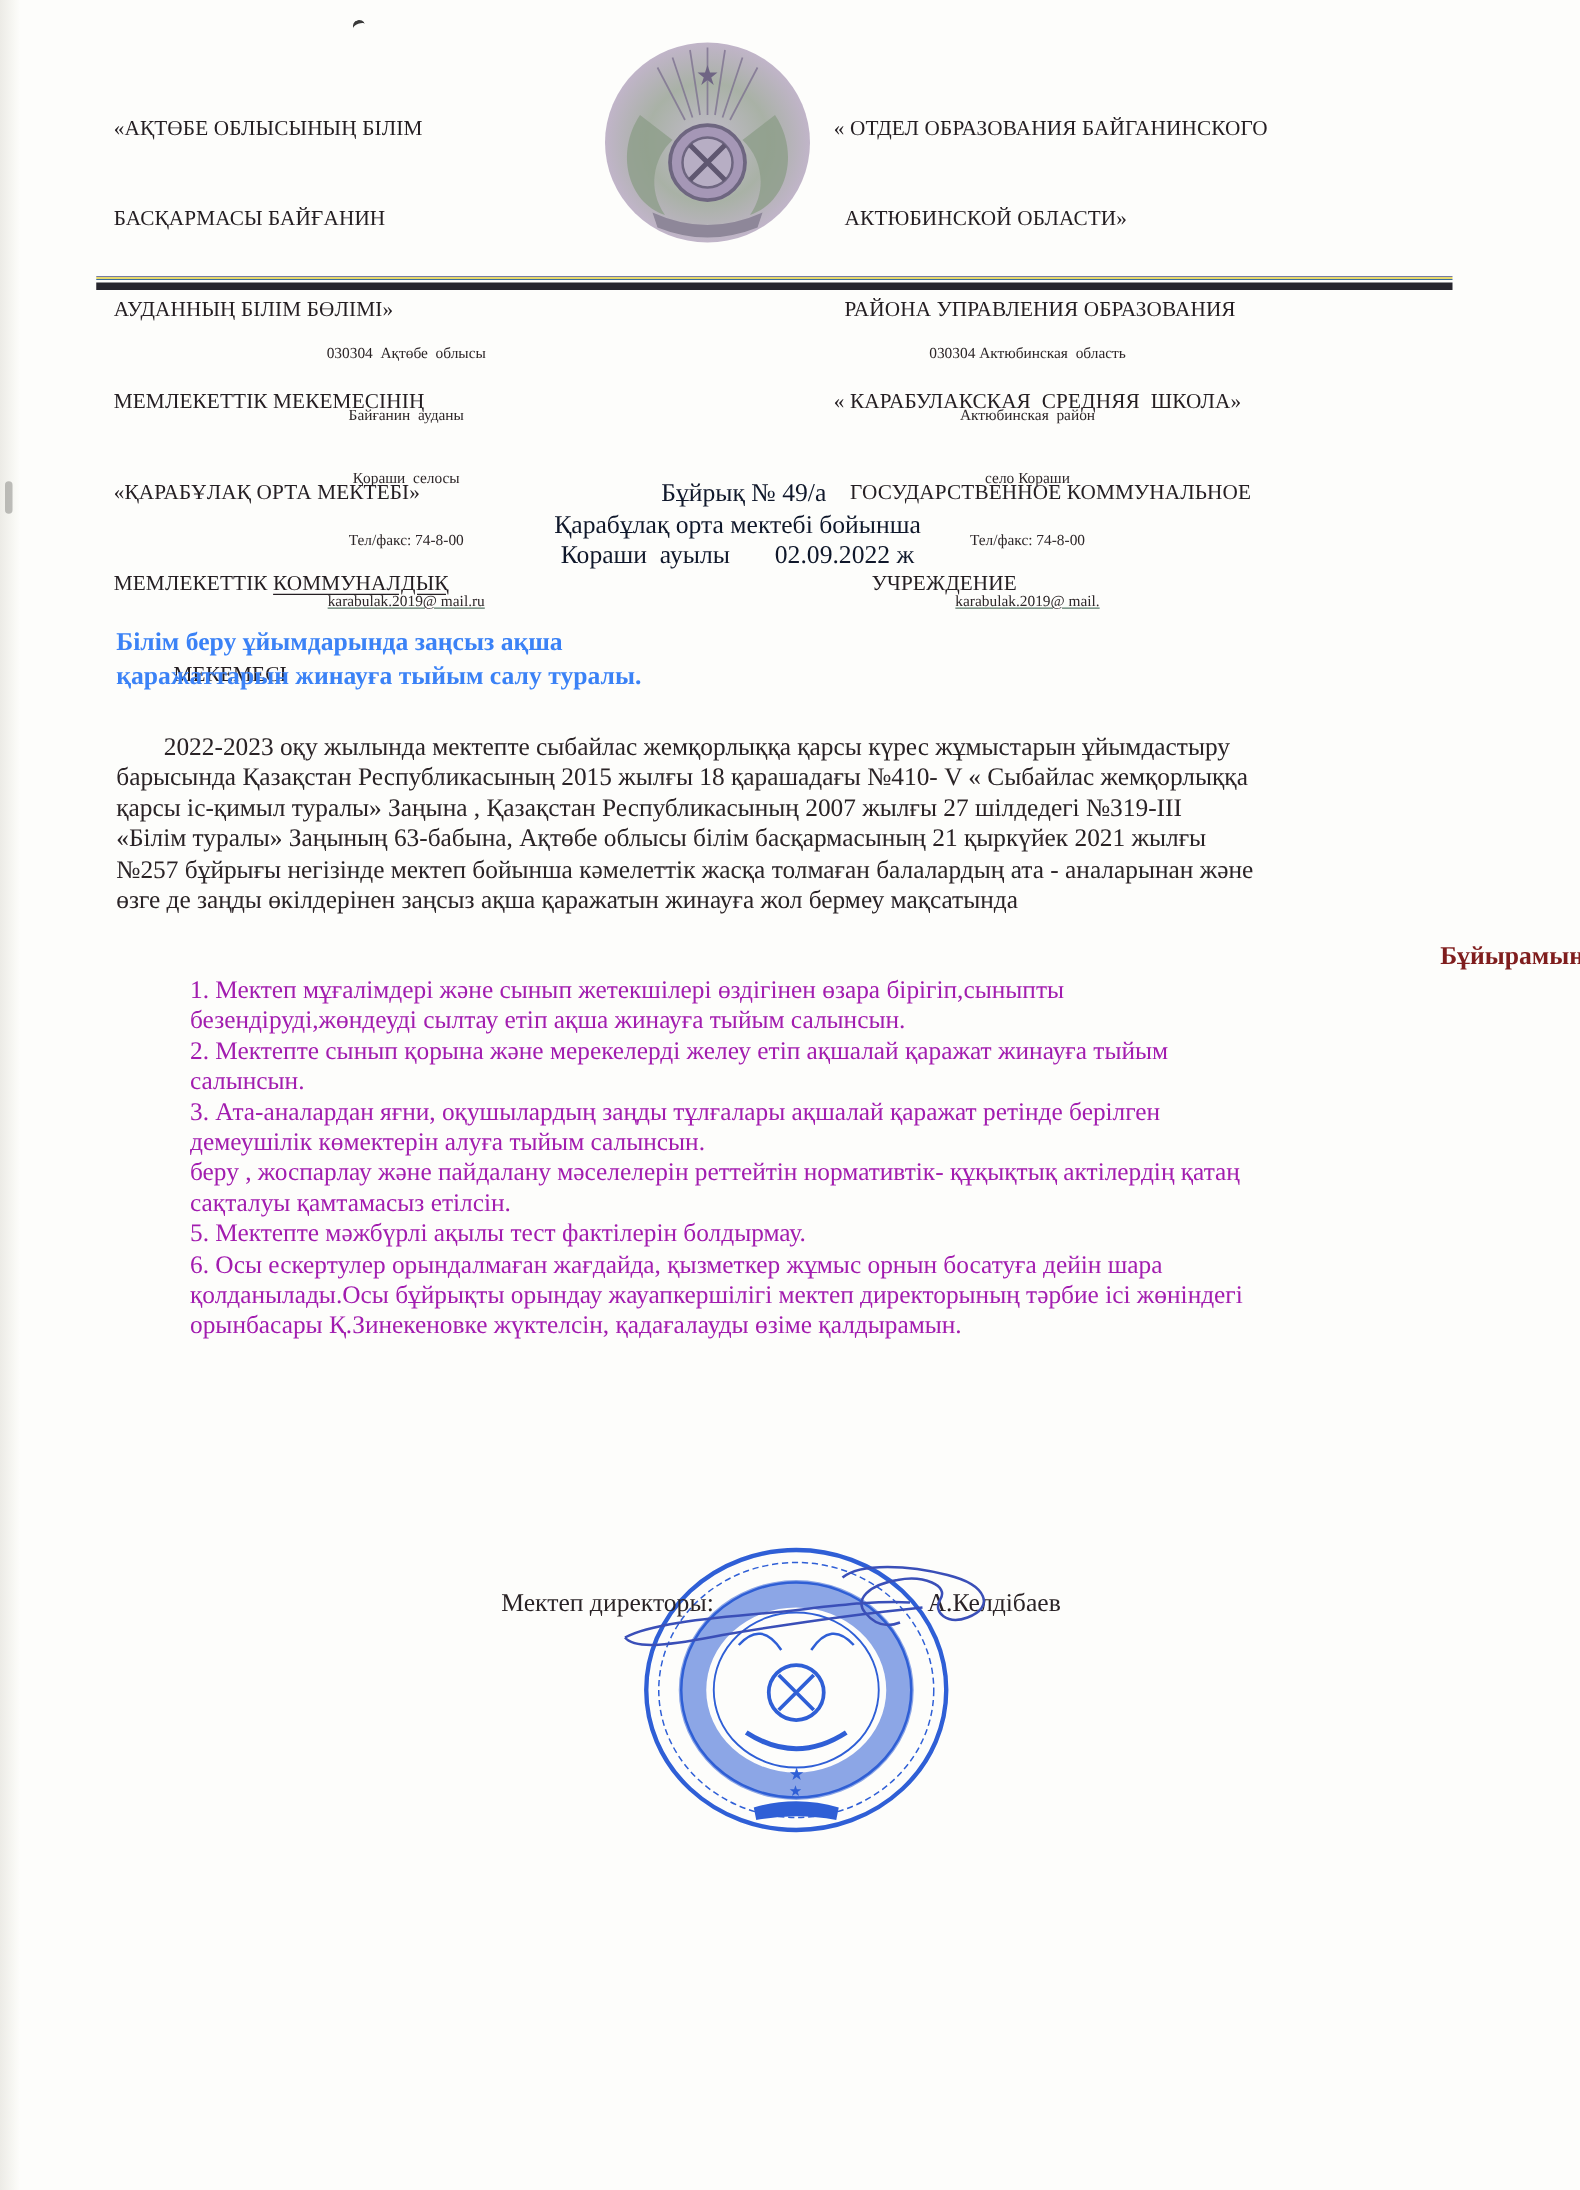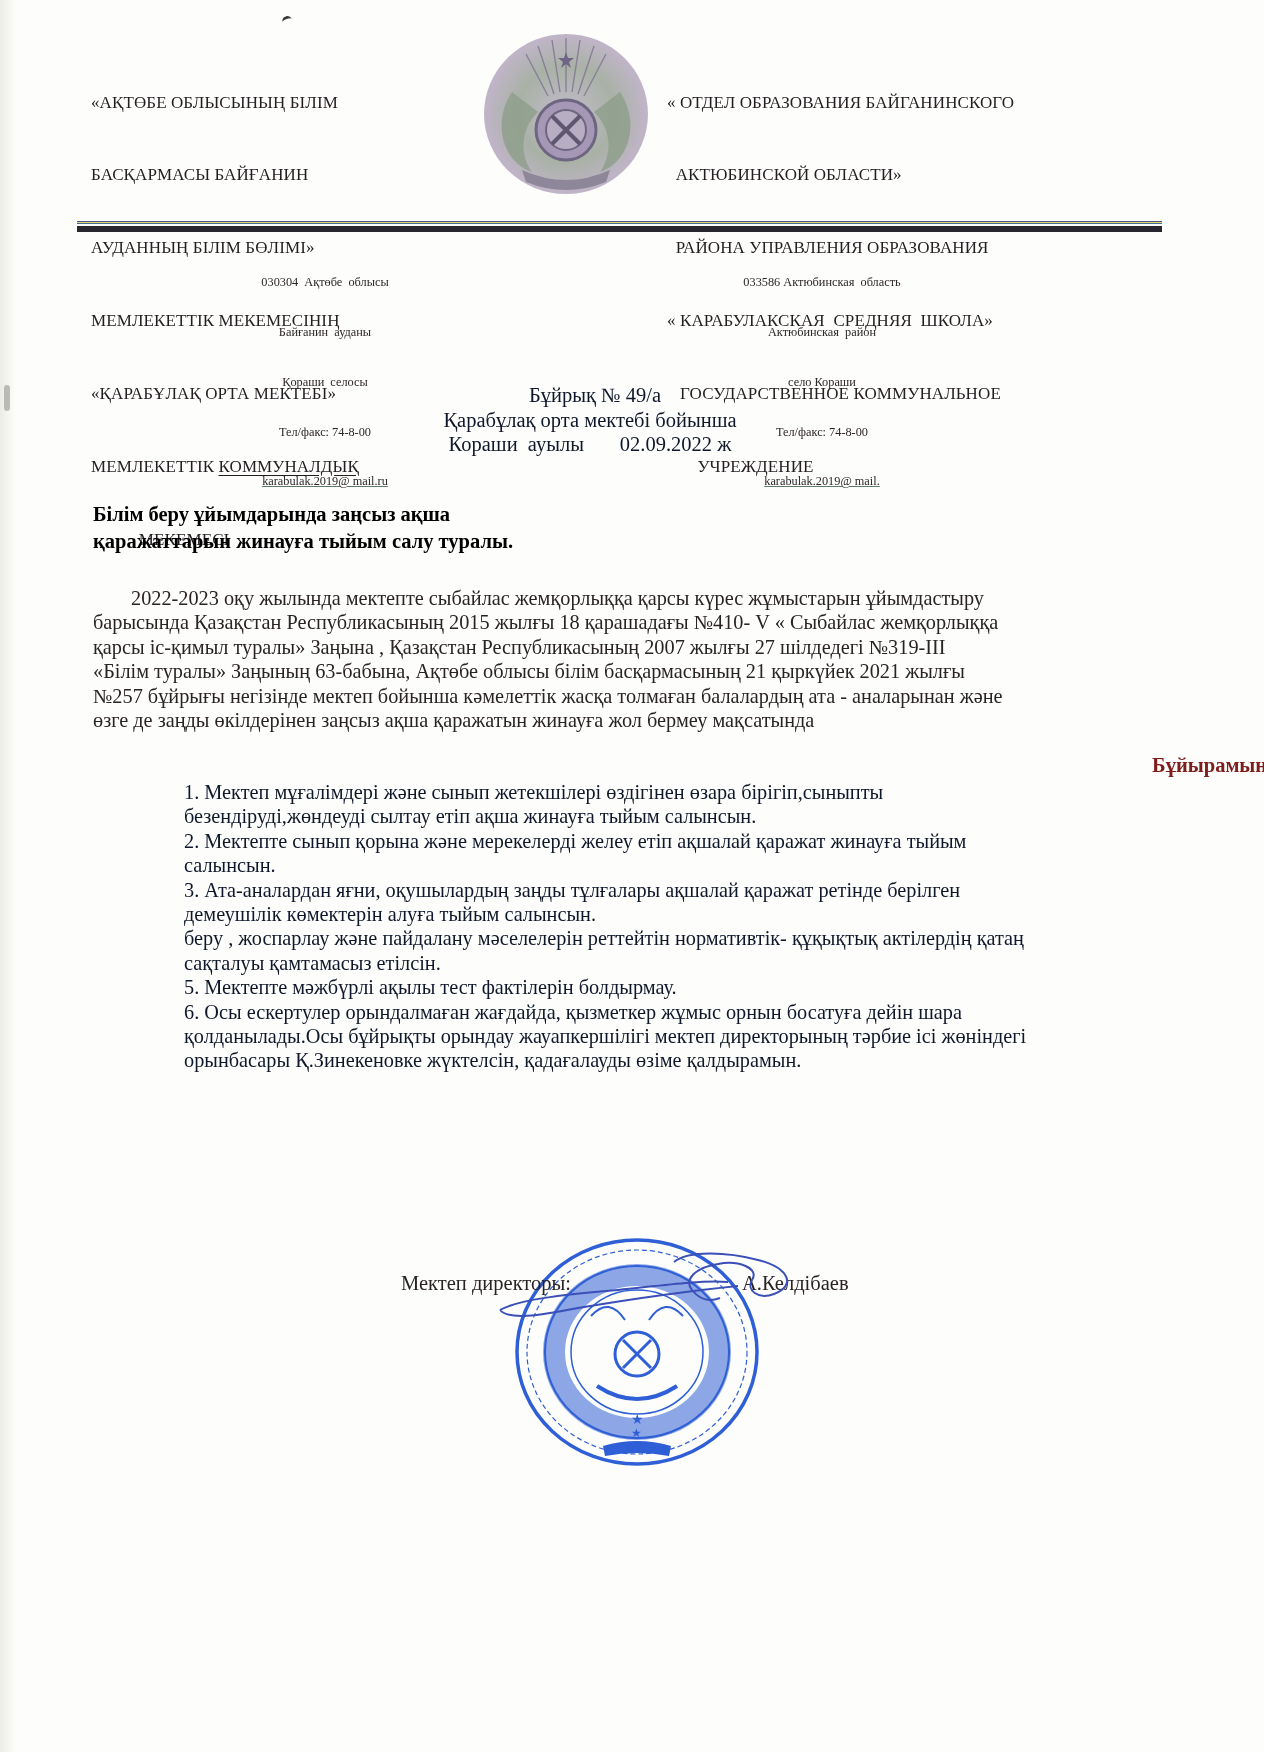--- a/index.html
+++ b/index.html
@@ -60,40 +60,40 @@
     
     .order-head {
       position: absolute; left: 380px; top: 383px; width: 420px;
       text-align: center; font-size: 20.5px; line-height: 24.5px; color: #0f172a;
     }
     .order-head .l1 { display:block; padding-left: 10px; }
     .order-head .l3 { display:block; white-space: pre; }
 
     .subject {
       position: absolute; left: 93px; top: 501px; font-weight: bold;
-      font-size: 20.5px; line-height: 26.5px; color: #000000;
+      font-size: 20.5px; line-height: 26.5px; color: #3b82f6;
     }
     .subject span { display: block; }
 
     
     .body-text {
       position: absolute; left: 93px; top: 586px; width: 1130px;
       font-size: 20.3px; line-height: 24.4px; color: #2a2326;
     }
     .body-text .bl { display: block; white-space: nowrap; }
     .body-text .indent { padding-left: 38px; }
 
     .decree {
       position: absolute; left: 10px; width: 1264px; top: 754px;
       text-align: right; font-weight: bold; font-size: 20.5px; color: #7f1d1d;
       padding-left: 20px; box-sizing: border-box;
     }
     .items {
       position: absolute; left: 152px; top: 780px; width: 1080px;
-      font-size: 20.3px; line-height: 24.4px; color: #0f172a; margin-left: 32px;
+      font-size: 20.3px; line-height: 24.4px; color: #a21caf;
     }
     .items .il { display: block; white-space: nowrap; }
 
     
     .sig-label {
       position: absolute; left: 401px; top: 1272px; font-size: 20.5px; color: #2a2326;
     }
     .sig-name {
       position: absolute; left: 742px; top: 1272px; font-size: 20.5px; color: #2a2326;
     }
@@ -161,21 +161,21 @@
 <div class="rule rule-thick"></div>
 
 <div class="addr addr-left">
   <div>030304  Ақтөбе  облысы</div>
   <div>Байғанин  ауданы</div>
   <div>Қораши  селосы</div>
   <div>Тел/факс: 74-8-00</div>
   <div><span class="email">karabulak.2019@ mail.ru</span></div>
 </div>
 <div class="addr addr-right">
-  <div>033586 Актюбинская  область</div>
+  <div>030304 Актюбинская  область</div>
   <div>Актюбинская  район</div>
   <div>село Кораши</div>
   <div>Тел/факс: 74-8-00</div>
   <div><span class="email">karabulak.2019@ mail.</span></div>
 </div>
 
 <div class="order-head">
   <span class="l1">Бұйрық № 49/а</span>
   <span style="display:block">Қарабұлақ  орта  мектебі бойынша</span>
   <span class="l3">Кораши  ауылы       02.09.2022 ж</span>

